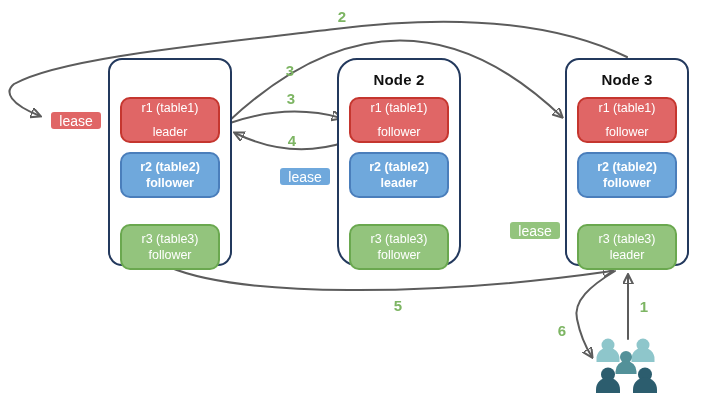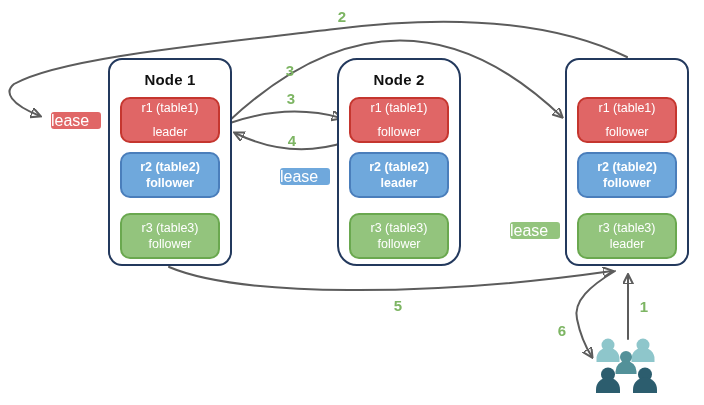--- a/index.html
+++ b/index.html
@@ -19,29 +19,29 @@
   .node-title {
     text-align:center; font-weight:bold; font-size:15px; color:#111;
     margin-top:11px; letter-spacing:0.2px;
   }
   .replica {
     position:absolute; left:10px; width:100px; height:46px; box-sizing:border-box;
     border-radius:10px; border:2px solid; color:#ffffff;
     display:flex; flex-direction:column; align-items:center; justify-content:center;
     font-size:12.5px; line-height:1.3; text-align:center;
   }
-  .replica.pos1 { top:37px;gap:8px; } .replica.pos2 { top:92px;font-weight:bold; } .replica.pos3 { top:153px; }
+  .replica.pos1 { top:37px;gap:8px; } .replica.pos2 { top:92px;font-weight:bold; } .replica.pos3 { top:164px; }
   .red   { background:#e06666; border-color:#c5362f; }
   .blue  { background:#6fa8dc; border-color:#4a7ebb; }
   .green { background:#93c47d; border-color:#6aa84f; }
 
   .lease {
     position:absolute; width:54px; height:21px; box-sizing:border-box;
-    border-radius:5px; border:2px solid; color:#ffffff; font-size:16px;
-    display:flex; align-items:center; 
+    border-radius:5px; border:2px solid; color:#ffffff; font-size:14px;
+    display:flex; align-items:center; justify-content:center;
   }
   #lease-red   { left:49px;  top:110px; }
   #lease-blue  { left:278px; top:166px; }
   #lease-green { left:508px; top:220px; }
 
   .step {
     position:absolute; transform:translate(-50%,-50%);
     color:#7db563; font-weight:bold; font-size:15px;
   }
   #step2  { left:342px; top:16px; }
@@ -68,21 +68,20 @@
     <path d="M627,57 C555,22 455,14 335,29 C200,45 60,58 14,84 C4,92 10,104 40,116" marker-end="url(#ah)"></path>
     <path d="M229,121 Q400,-38 562,117" marker-end="url(#ah)"></path>
     <path d="M230,123 Q288,103 341,118" marker-end="url(#ah)"></path>
     <path d="M346,142 Q290,160 235,133" marker-end="url(#ah)"></path>
     <path d="M169,267 C240,297 430,297 612,271" marker-end="url(#ah)"></path>
     <path d="M628,339 L628,275" marker-end="url(#ah)"></path>
     <path d="M615,271 C590,286 573,301 577,319 C580,334 585,346 592,357" marker-end="url(#ah)"></path>
   </svg>
 
   <div class="node" id="node1">
-    <div class="node-title">Node 1</div>
     <div class="replica red pos1">
       <span>r1 (table1)</span>
       <span>leader</span>
     </div>
     <div class="replica blue pos2">
       <span>r2 (table2)</span>
       <span>follower</span>
     </div>
     <div class="replica green pos3">
       <span>r3 (table3)</span>
@@ -100,20 +99,21 @@
       <span>r2 (table2)</span>
       <span>leader</span>
     </div>
     <div class="replica green pos3">
       <span>r3 (table3)</span>
       <span>follower</span>
     </div>
   </div>
 
   <div class="node" id="node3">
+    <div class="node-title">Node 3</div>
     <div class="replica red pos1">
       <span>r1 (table1)</span>
       <span>follower</span>
     </div>
     <div class="replica blue pos2">
       <span>r2 (table2)</span>
       <span>follower</span>
     </div>
     <div class="replica green pos3">
       <span>r3 (table3)</span>

